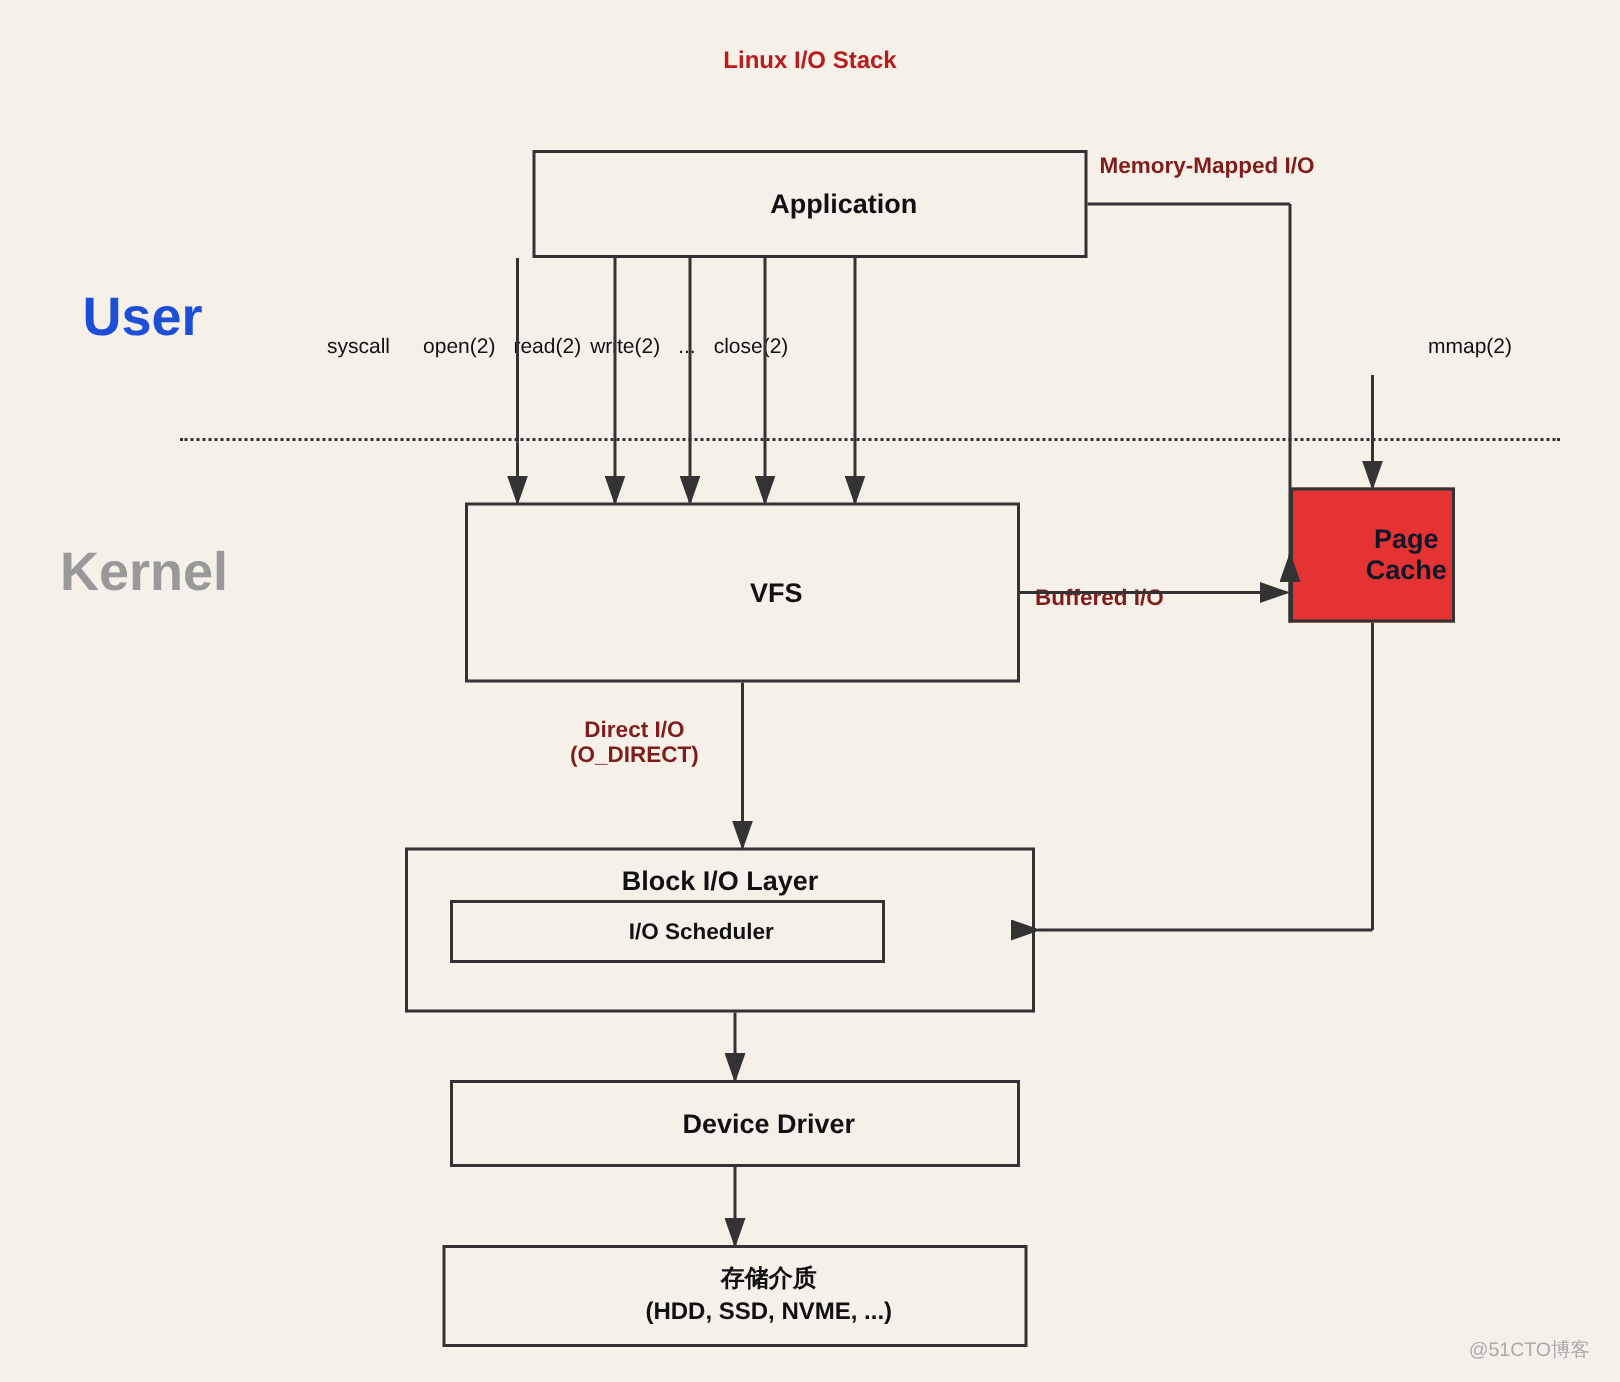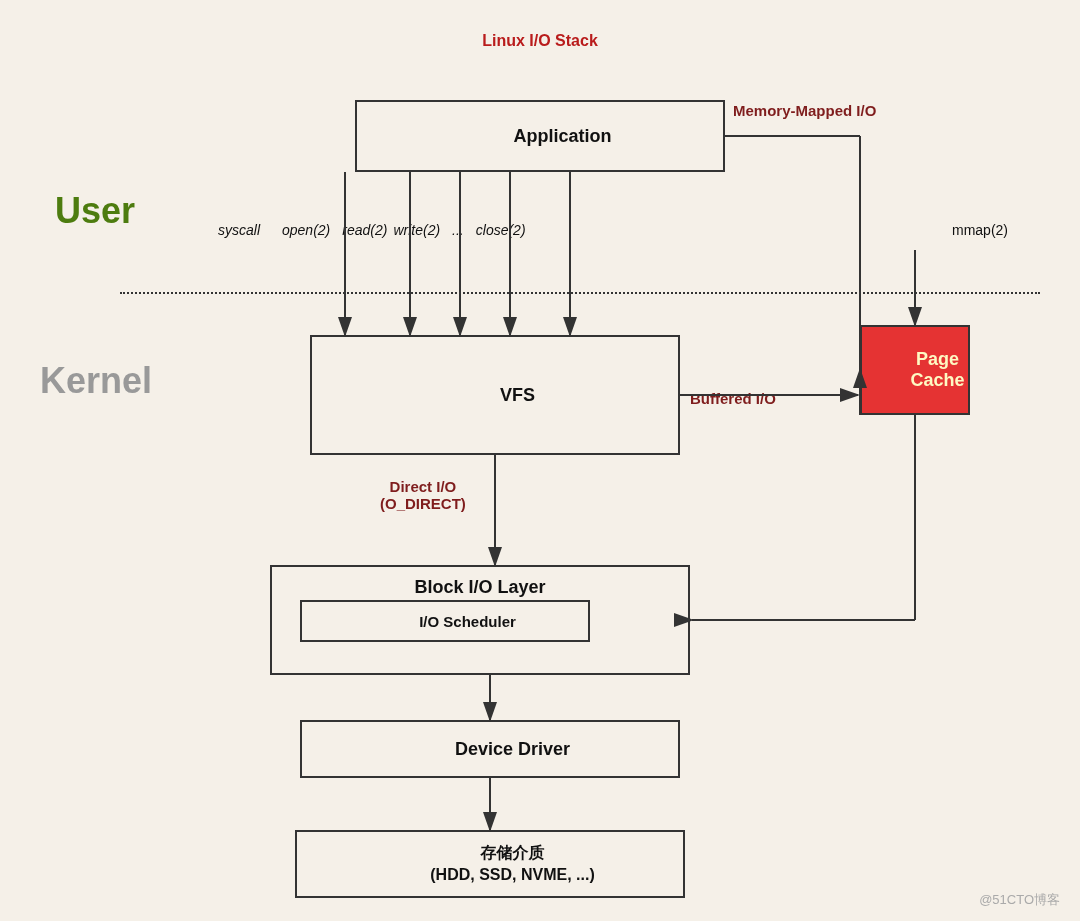--- a/index.html
+++ b/index.html
@@ -27,21 +27,21 @@
       color: #b91c1c;
       white-space: nowrap;
     }
     
     .label-user {
       position: absolute;
       top: 190px;
       left: 55px;
       font-size: 36px;
       font-weight: bold;
-      color: #4d7c0f;
+      color: #1d4ed8;
     }
     .label-kernel {
       position: absolute;
       top: 360px;
       left: 40px;
       font-size: 36px;
       font-weight: bold;
       color: #999;
     }
     
@@ -105,21 +105,21 @@
       font-size: 16px;
       line-height: 1.4;
     }
     .box-page-cache {
       top: 325px;
       left: 860px;
       width: 110px;
       height: 90px;
       background: #e53333;
       border: 2px solid #333;
-      color: #fef9c3;
+      color: #0f172a;
       font-size: 18px;
       font-weight: bold;
     }
     
     .blue-label {
       position: absolute;
       color: #7f1d1d;
       font-size: 15px;
       font-weight: bold;
     }
@@ -194,21 +194,21 @@
 
   <div class="box box-page-cache">
     <span style="white-space:pre-line; text-align:center;">Page
 Cache</span>
   </div>
 
   <div class="blue-label label-memory-mapped">Memory-Mapped I/O</div>
   <div class="blue-label label-buffered">Buffered I/O</div>
   <div class="blue-label label-direct" style="white-space:pre-line; text-align:center;">Direct I/O<br>(O_DIRECT)</div>
 
-  <div style="position:absolute; top:222px; left:218px; display:flex; gap:4px; font-size:14px; color:#111;font-style:italic;">
+  <div style="position:absolute; top:222px; left:218px; display:flex; gap:4px; font-size:14px; color:#111;">
     <span style="margin-right:18px;">syscall</span>
     <span style="margin-right:8px;">open(2)</span>
     <span style="margin-right:2px;">read(2)</span>
     <span style="margin-right:8px;">write(2)</span>
     <span style="margin-right:8px;">...</span>
     <span>close(2)</span>
   </div>
   <div style="position:absolute; top:222px; left:952px; font-size:14px; color:#111;">mmap(2)</div>
 
   <svg class="arrows-svg" xmlns="http://www.w3.org/2000/svg">

